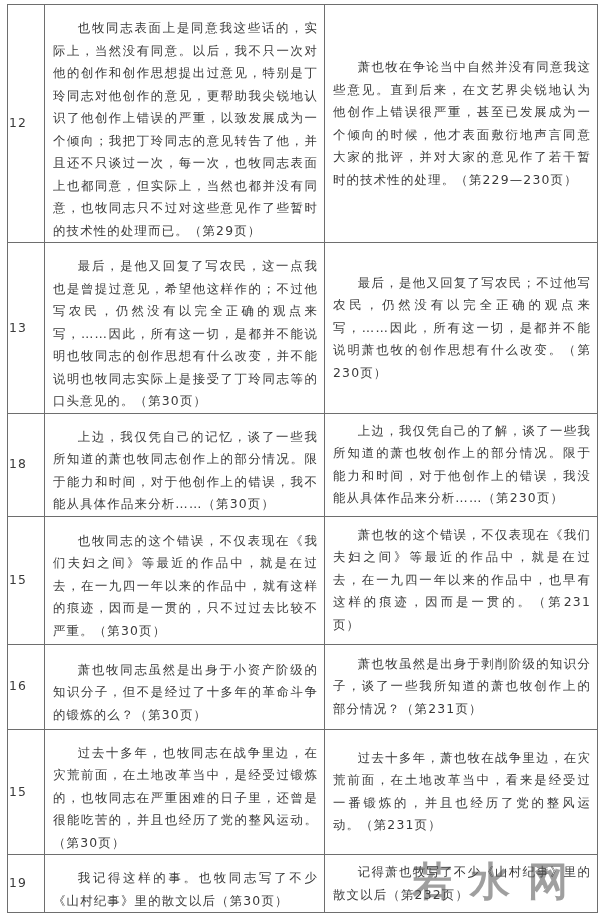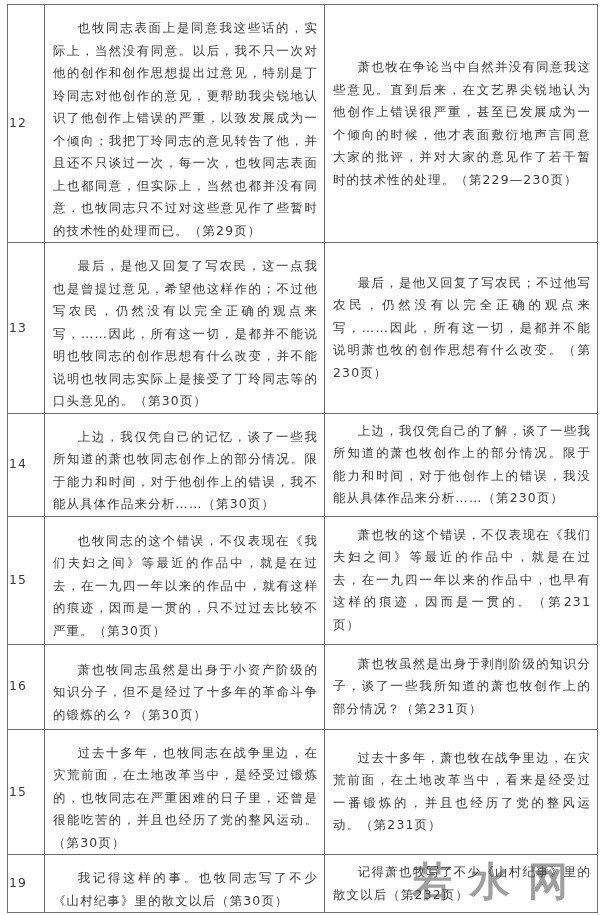--- a/index.html
+++ b/index.html
@@ -33,21 +33,21 @@
   <tr style="height:155px">
     <td class="num">13</td>
     <td class="orig">
           <p class="para">最后，是他又回复了写农民，这一点我也是曾提过意见，希望他这样作的；不过他写农民，仍然没有以完全正确的观点来写，……因此，所有这一切，是都并不能说明也牧同志的创作思想有什么改变，并不能说明也牧同志实际上是接受了丁玲同志等的口头意见的。（第30页）</p>
         </td>
     <td class="rev">
           <p class="para">最后，是他又回复了写农民；不过他写农民，仍然没有以完全正确的观点来写，……因此，所有这一切，是都并不能说明萧也牧的创作思想有什么改变。（第230页）</p>
         </td>
   </tr>
   <tr style="height:94px">
-    <td class="num">14</td>
+    <td class="num">18</td>
     <td class="orig">
           <p class="para">上边，我仅凭自己的记忆，谈了一些我所知道的萧也牧同志创作上的部分情况。限于能力和时间，对于他创作上的错误，我不能从具体作品来分析……（第30页）</p>
         </td>
     <td class="rev">
           <p class="para">上边，我仅凭自己的了解，谈了一些我所知道的萧也牧创作上的部分情况。限于能力和时间，对于他创作上的错误，我没能从具体作品来分析……（第230页）</p>
         </td>
   </tr>
   <tr style="height:128px">
     <td class="num">15</td>
     <td class="orig">

